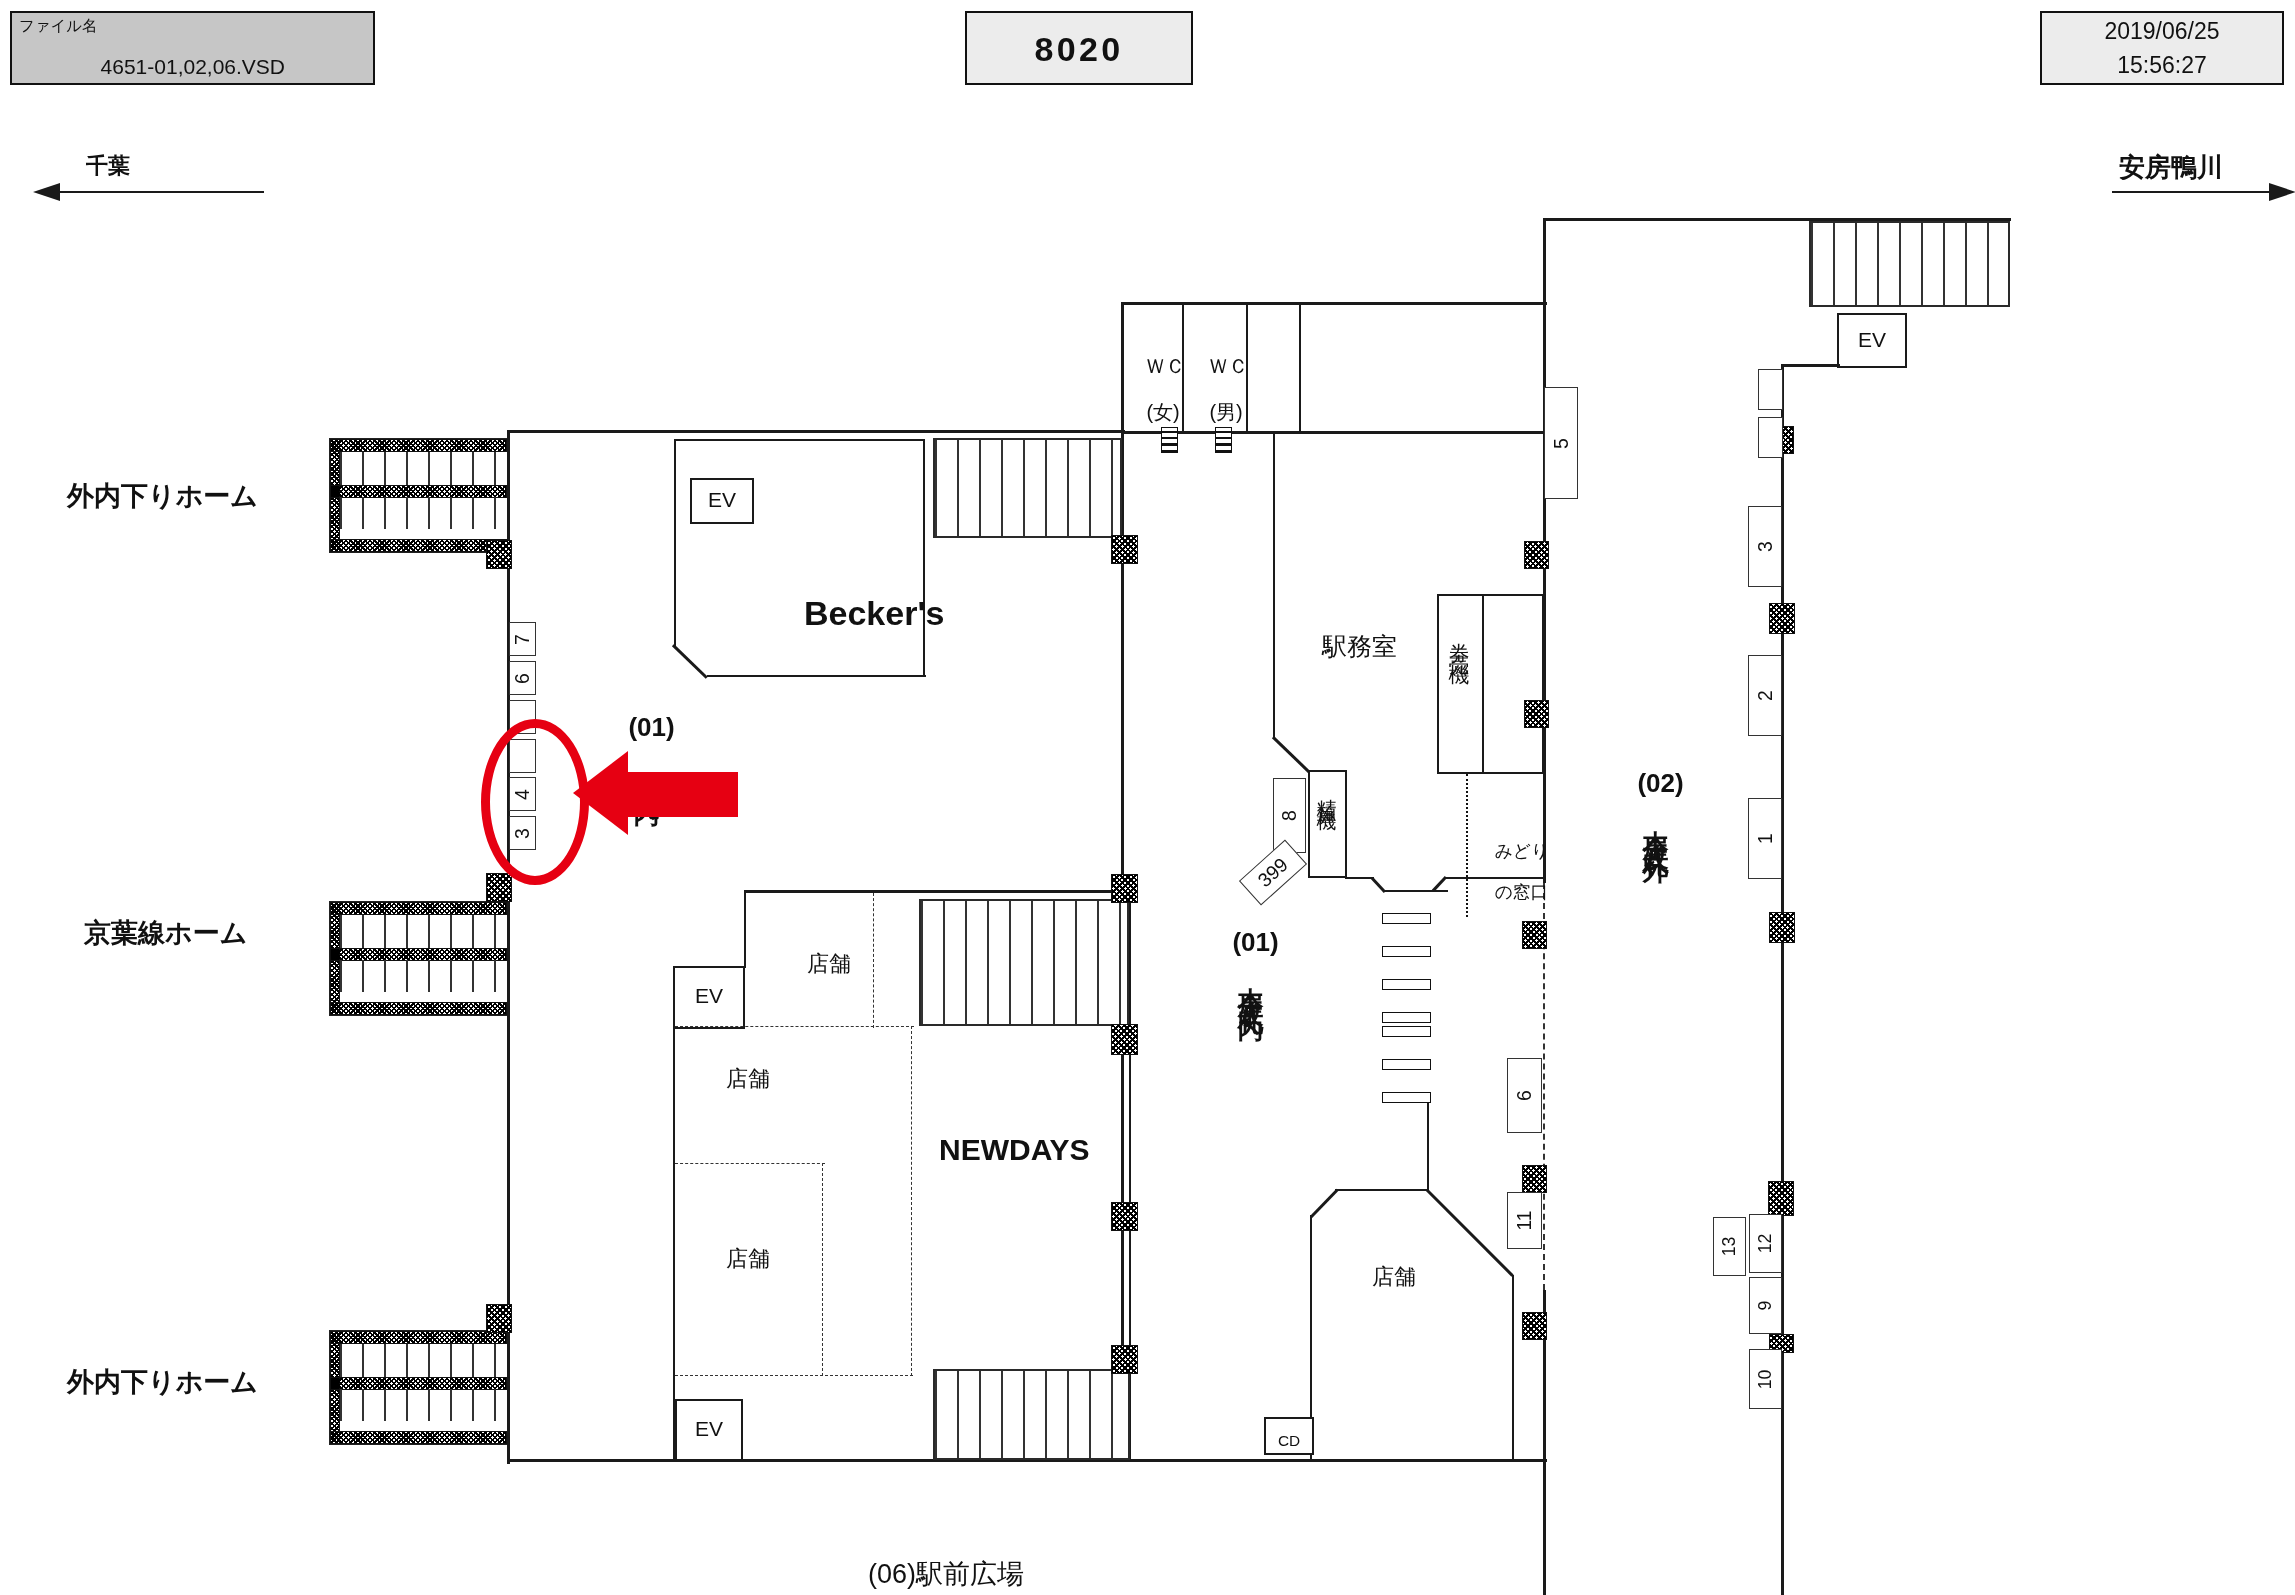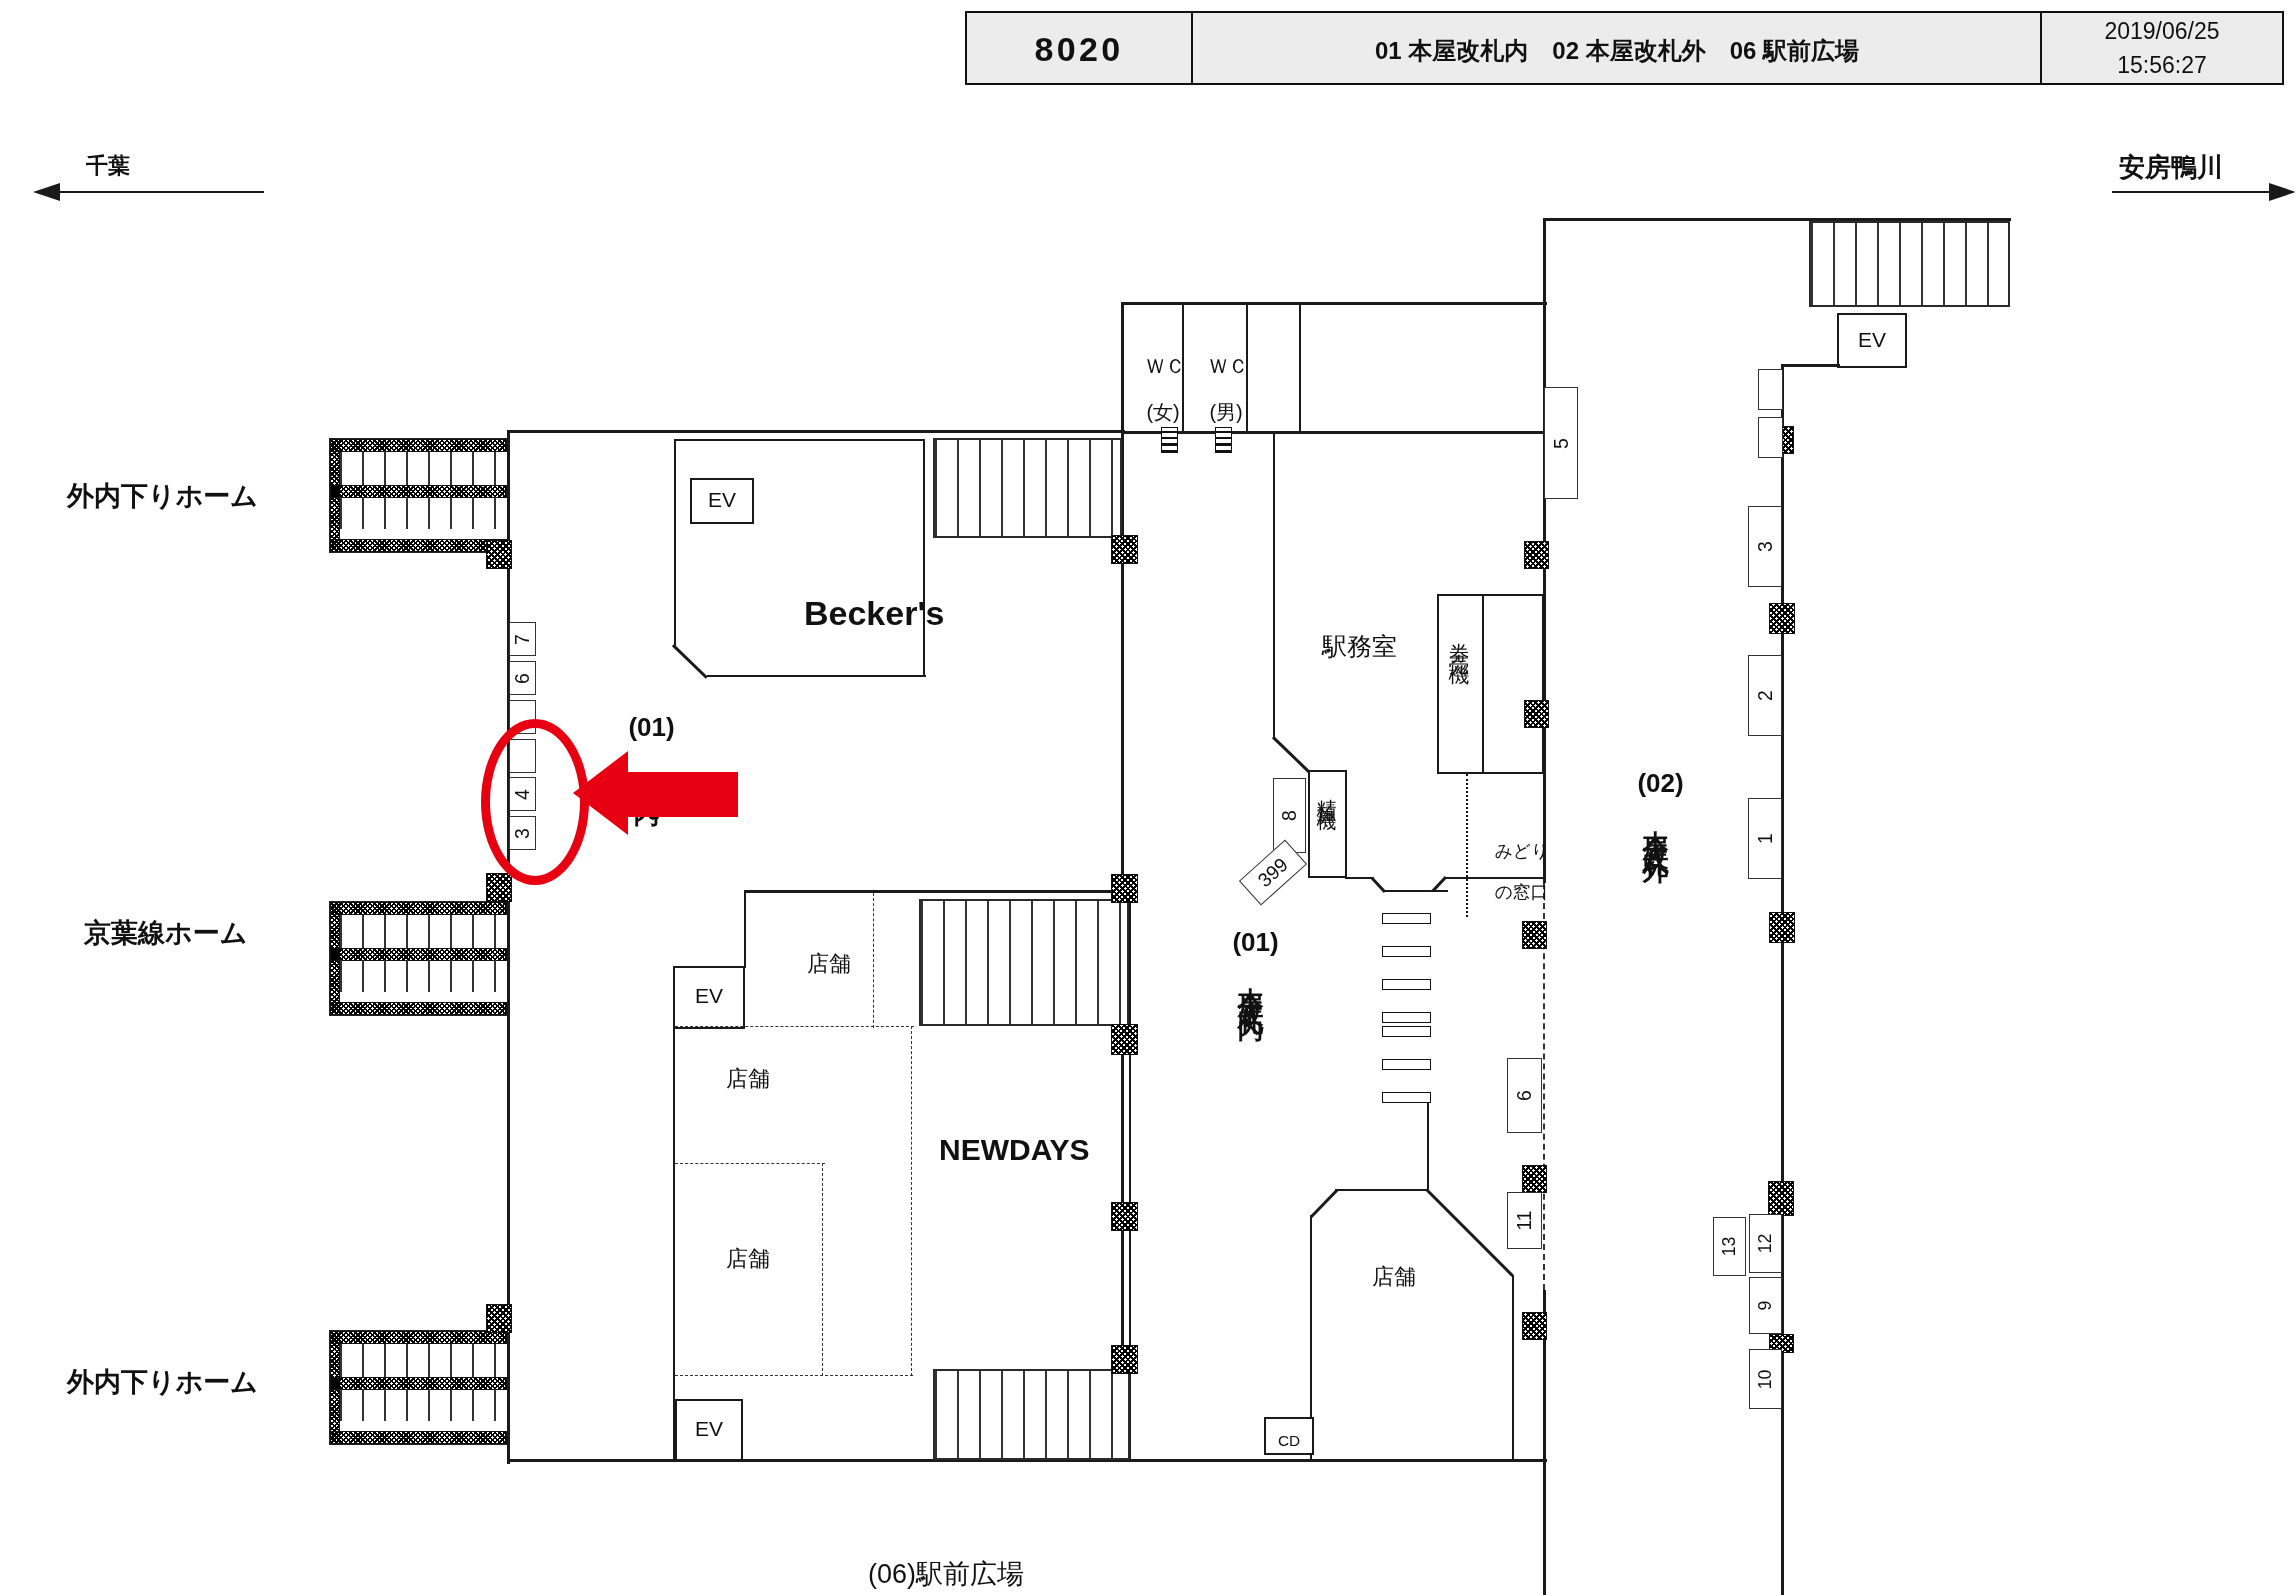--- a/index.html
+++ b/index.html
@@ -42,25 +42,26 @@
   
   .ellipse{position:absolute;border:9.7px solid #e60012;border-radius:50%;z-index:6;background:transparent}
   .arrowbody{position:absolute;background:#e60012;z-index:6}
   .arrowhead{position:absolute;width:0;height:0;z-index:6}
 </style>
 </head>
 <body>
 
 <div id="plan">
 
+  <div class="hcell" style="left:10.3px;width:365px;background:#c6c6c6">
+    <div class="lbl" style="left:6.8px;top:3.4px;font-size:15.4px">ファイル名</div>
+    <div class="lbl c" style="left:0;right:0;top:42px;font-size:21px">4651-01,02,06.VSD</div>
+  </div>
   <div class="hcell" style="left:965px;width:228px">
     <div class="lbl c" style="left:0;right:0;top:17px;font-size:34px;font-weight:bold;letter-spacing:3.4px">8020</div>
-  </div>
-  <div class="hcell" style="left:1191px;width:852px">
-    <div class="lbl c" style="left:0;right:0;top:24px;font-size:24px;font-weight:bold">01 本屋改札内　02 本屋改札外　06 駅前広場</div>
   </div>
   <div class="hcell" style="left:2040px;width:244px">
     <div class="lbl c" style="left:0;right:0;top:4.6px;font-size:23px">2019/06/25</div>
     <div class="lbl c" style="left:0;right:0;top:39px;font-size:23px">15:56:27</div>
   </div>
 
   <div class="lbl" style="left:86px;top:153px;font-size:22px;font-weight:bold">千葉</div>
   <div class="w" style="left:59px;top:191px;width:205px;height:2.3px"></div>
   <div class="arrowhead" style="left:33px;top:183px;border-right:27px solid #1a1a1a;border-top:9px solid transparent;border-bottom:9px solid transparent"></div>
 

